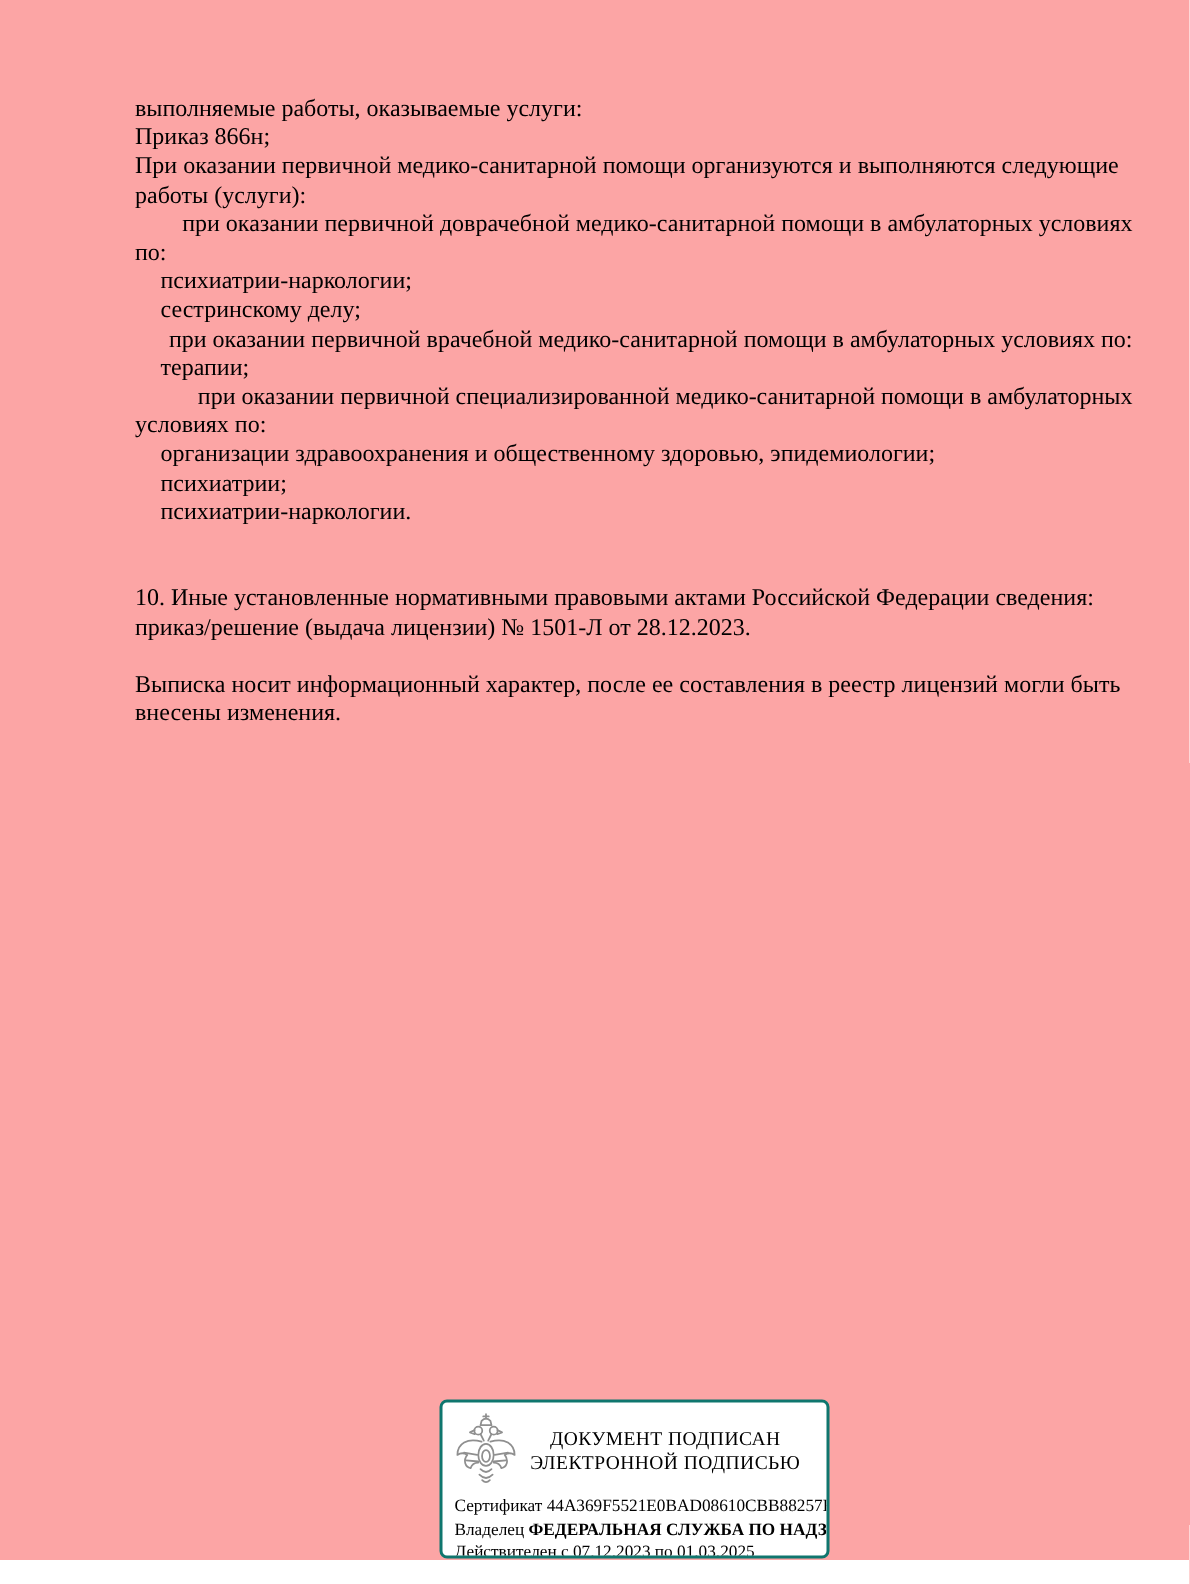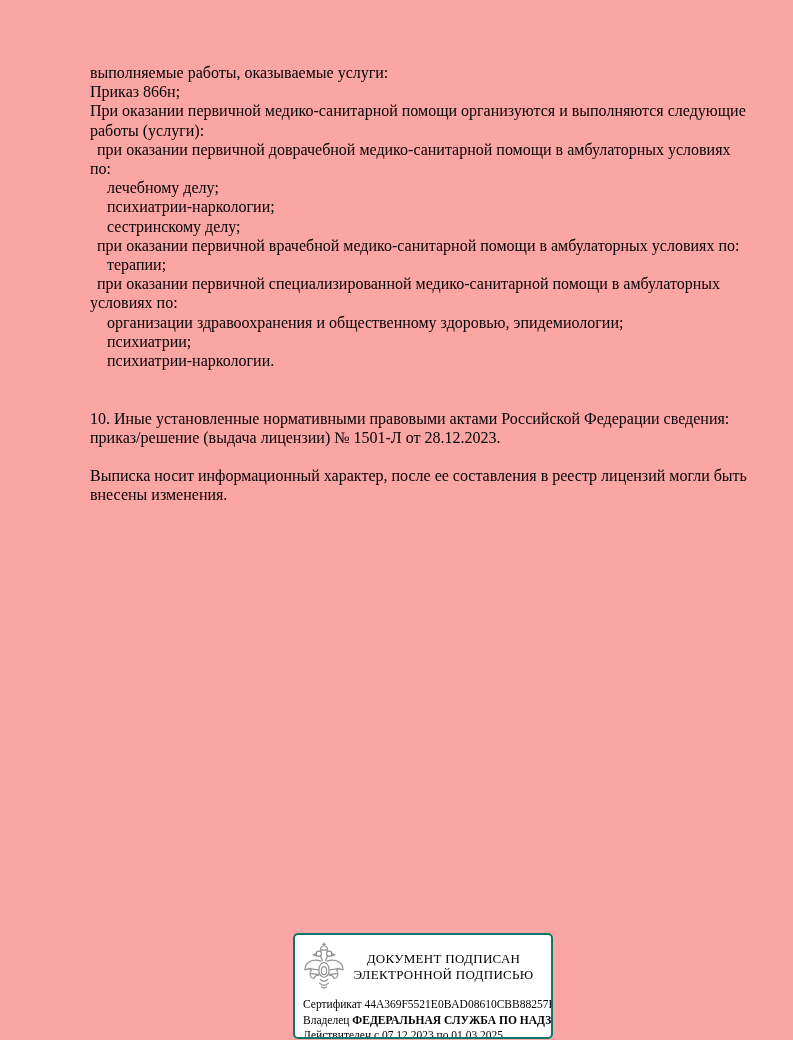--- a/index.html
+++ b/index.html
@@ -14,21 +14,21 @@
   }
   .doc-body {
     position: absolute;
     left: 90px;
     top: 63px;
     width: 665px;
     font-size: 16px;
     line-height: 19.2px;
   }
   .line { white-space: nowrap; min-height: 19.2px; }
-  .ind1 { padding-left: 7px; }
+  .ind1 { padding-left: 7px; text-align: right; }
   .ind2 { padding-left: 17px; }
 
   .stamp {
     position: absolute;
     left: 293px;
     top: 933px;
     width: 260px;
     height: 106px;
     box-sizing: border-box;
     border: 2px solid #0f766e;
@@ -63,21 +63,20 @@
 
 <div class="page">
 
   <div class="doc-body">
     <div class="line">выполняемые работы, оказываемые услуги:</div>
     <div class="line">Приказ 866н;</div>
     <div class="line">При оказании первичной медико-санитарной помощи организуются и выполняются следующие</div>
     <div class="line">работы (услуги):</div>
     <div class="line ind1">при оказании первичной доврачебной медико-санитарной помощи в амбулаторных условиях</div>
     <div class="line">по:</div>
-    <div class="line ind2">лечебному делу;</div>
     <div class="line ind2">психиатрии-наркологии;</div>
     <div class="line ind2">сестринскому делу;</div>
     <div class="line ind1">при оказании первичной врачебной медико-санитарной помощи в амбулаторных условиях по:</div>
     <div class="line ind2">терапии;</div>
     <div class="line ind1">при оказании первичной специализированной медико-санитарной помощи в амбулаторных</div>
     <div class="line">условиях по:</div>
     <div class="line ind2">организации здравоохранения и общественному здоровью, эпидемиологии;</div>
     <div class="line ind2">психиатрии;</div>
     <div class="line ind2">психиатрии-наркологии.</div>
     <div class="line"></div>

